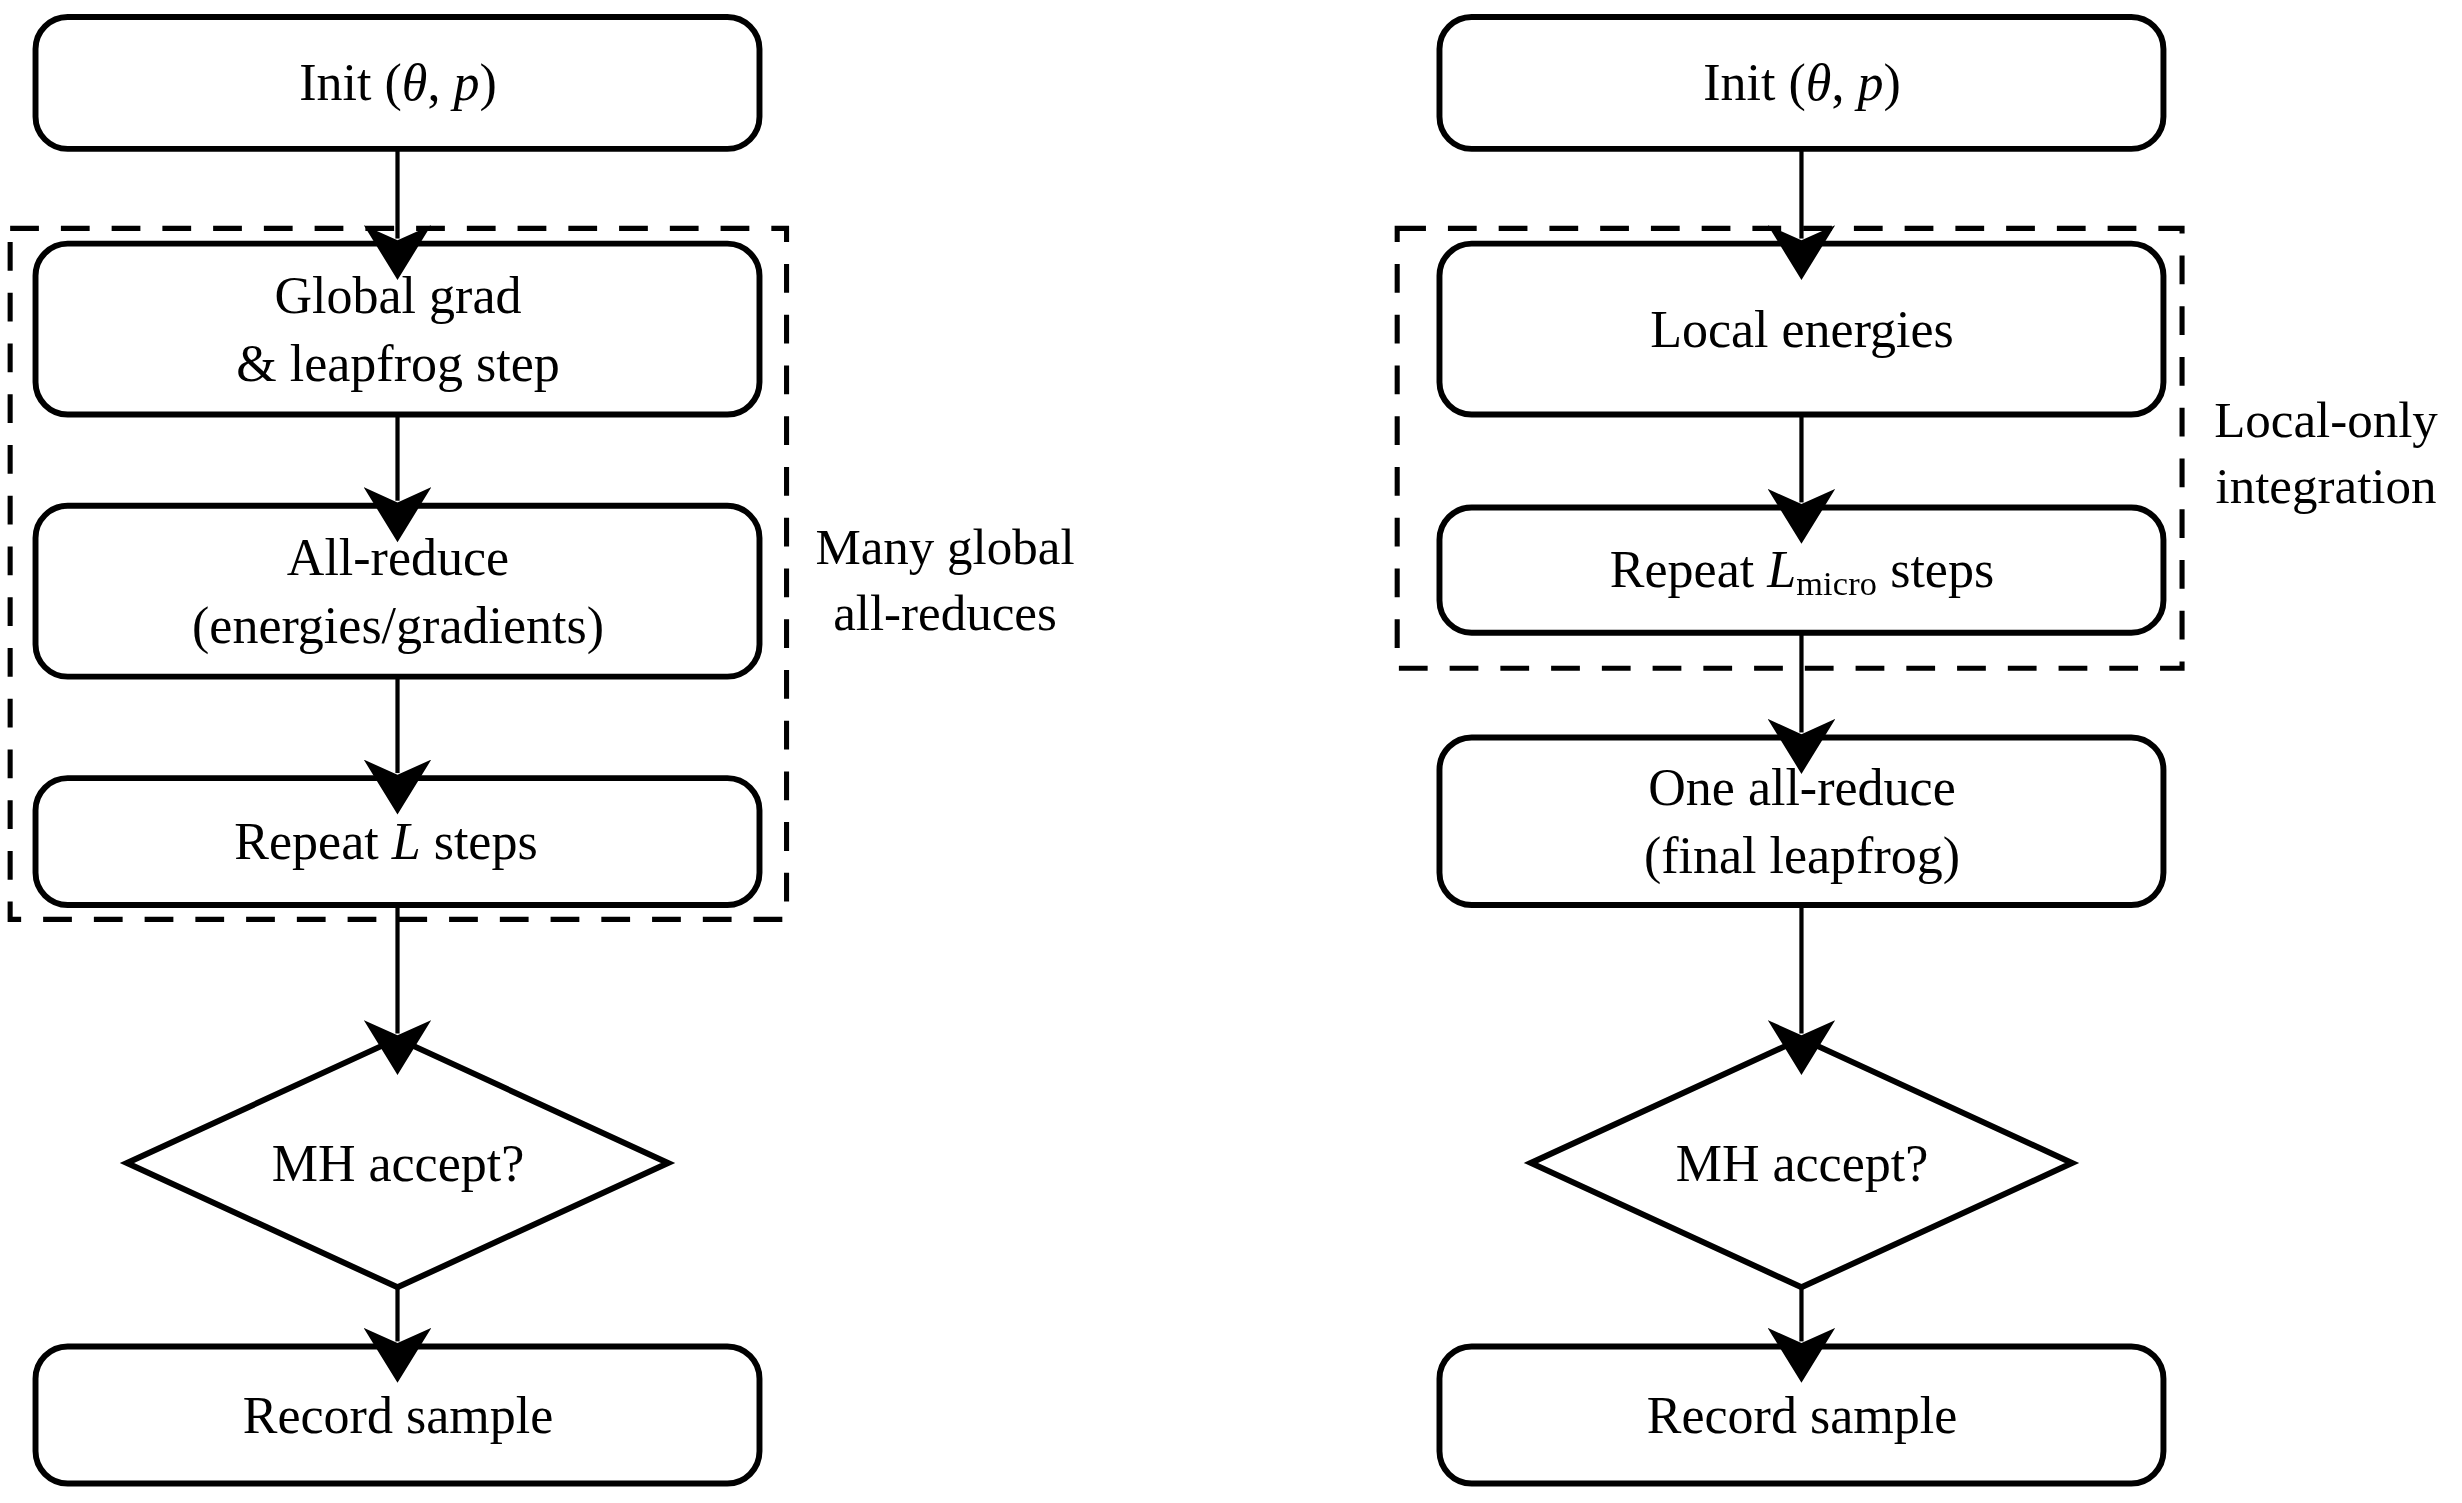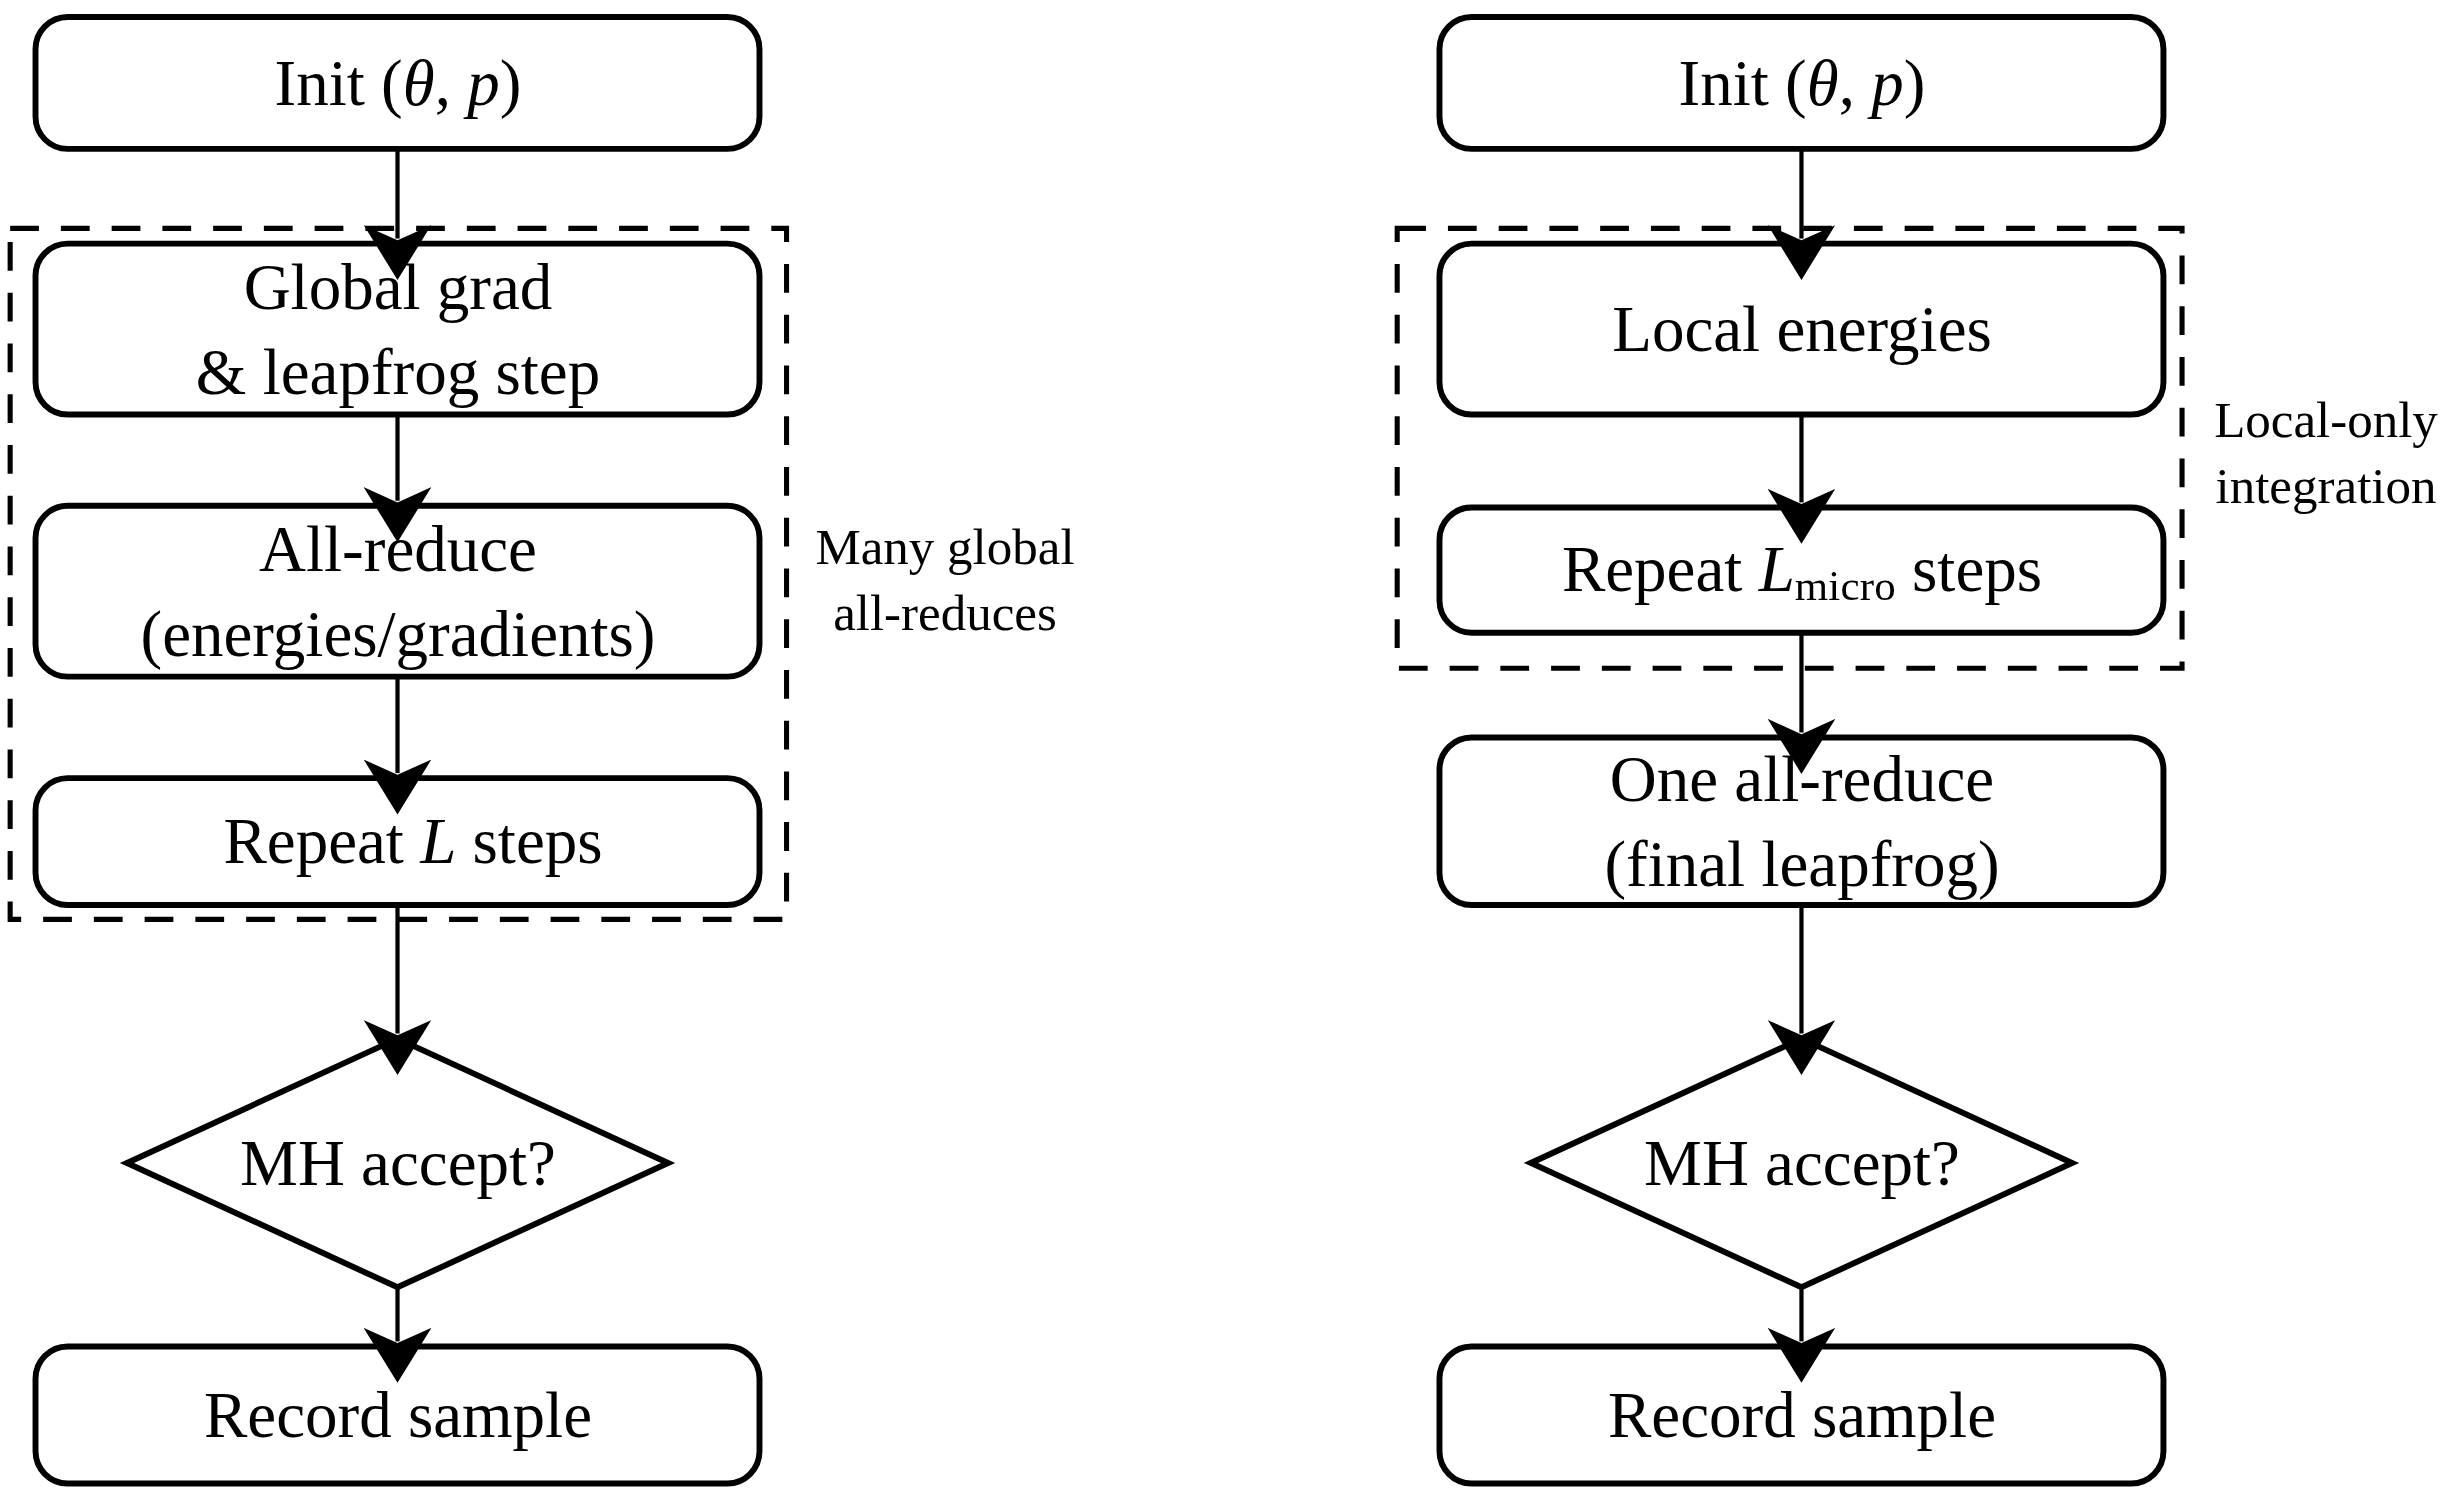--- a/index.html
+++ b/index.html
@@ -23,21 +23,21 @@
     width: 2462px;
     height: 1503px;
   }
   .node-text {
     position: absolute;
     display: flex;
     flex-direction: column;
     align-items: center;
     justify-content: center;
     text-align: center;
-    font-size: 65px;
+    font-size: 52px;
     line-height: 1.30;
     white-space: nowrap;
     pointer-events: none;
   }
   .side-label {
     position: absolute;
     display: flex;
     flex-direction: column;
     align-items: center;
     justify-content: center;
@@ -110,21 +110,21 @@
   <div class="node-text" style="left:36px; top:506px; width:724px; height:171px;">
     <span class="line2">All-reduce</span>
     <span class="line2">(energies/gradients)</span>
   </div>
 
   <div class="node-text" style="left:36px; top:244px; width:724px; height:171px;">
     <span class="line2">Global grad</span>
     <span class="line2">&amp; leapfrog step</span>
   </div>
 
-  <div class="node-text" style="left:51px; top:778px; width:724px; height:127px;">
+  <div class="node-text" style="left:24px; top:778px; width:724px; height:127px;">
     <span><span>Repeat </span><span class="mathvar">L</span><span> steps</span></span>
   </div>
 
   <div class="node-text" style="left:178px; top:1100px; width:440px; height:127px;">
     <span>MH accept?</span>
   </div>
 
   <div class="node-text" style="left:36px; top:1347px; width:724px; height:137px;">
     <span>Record sample</span>
   </div>

